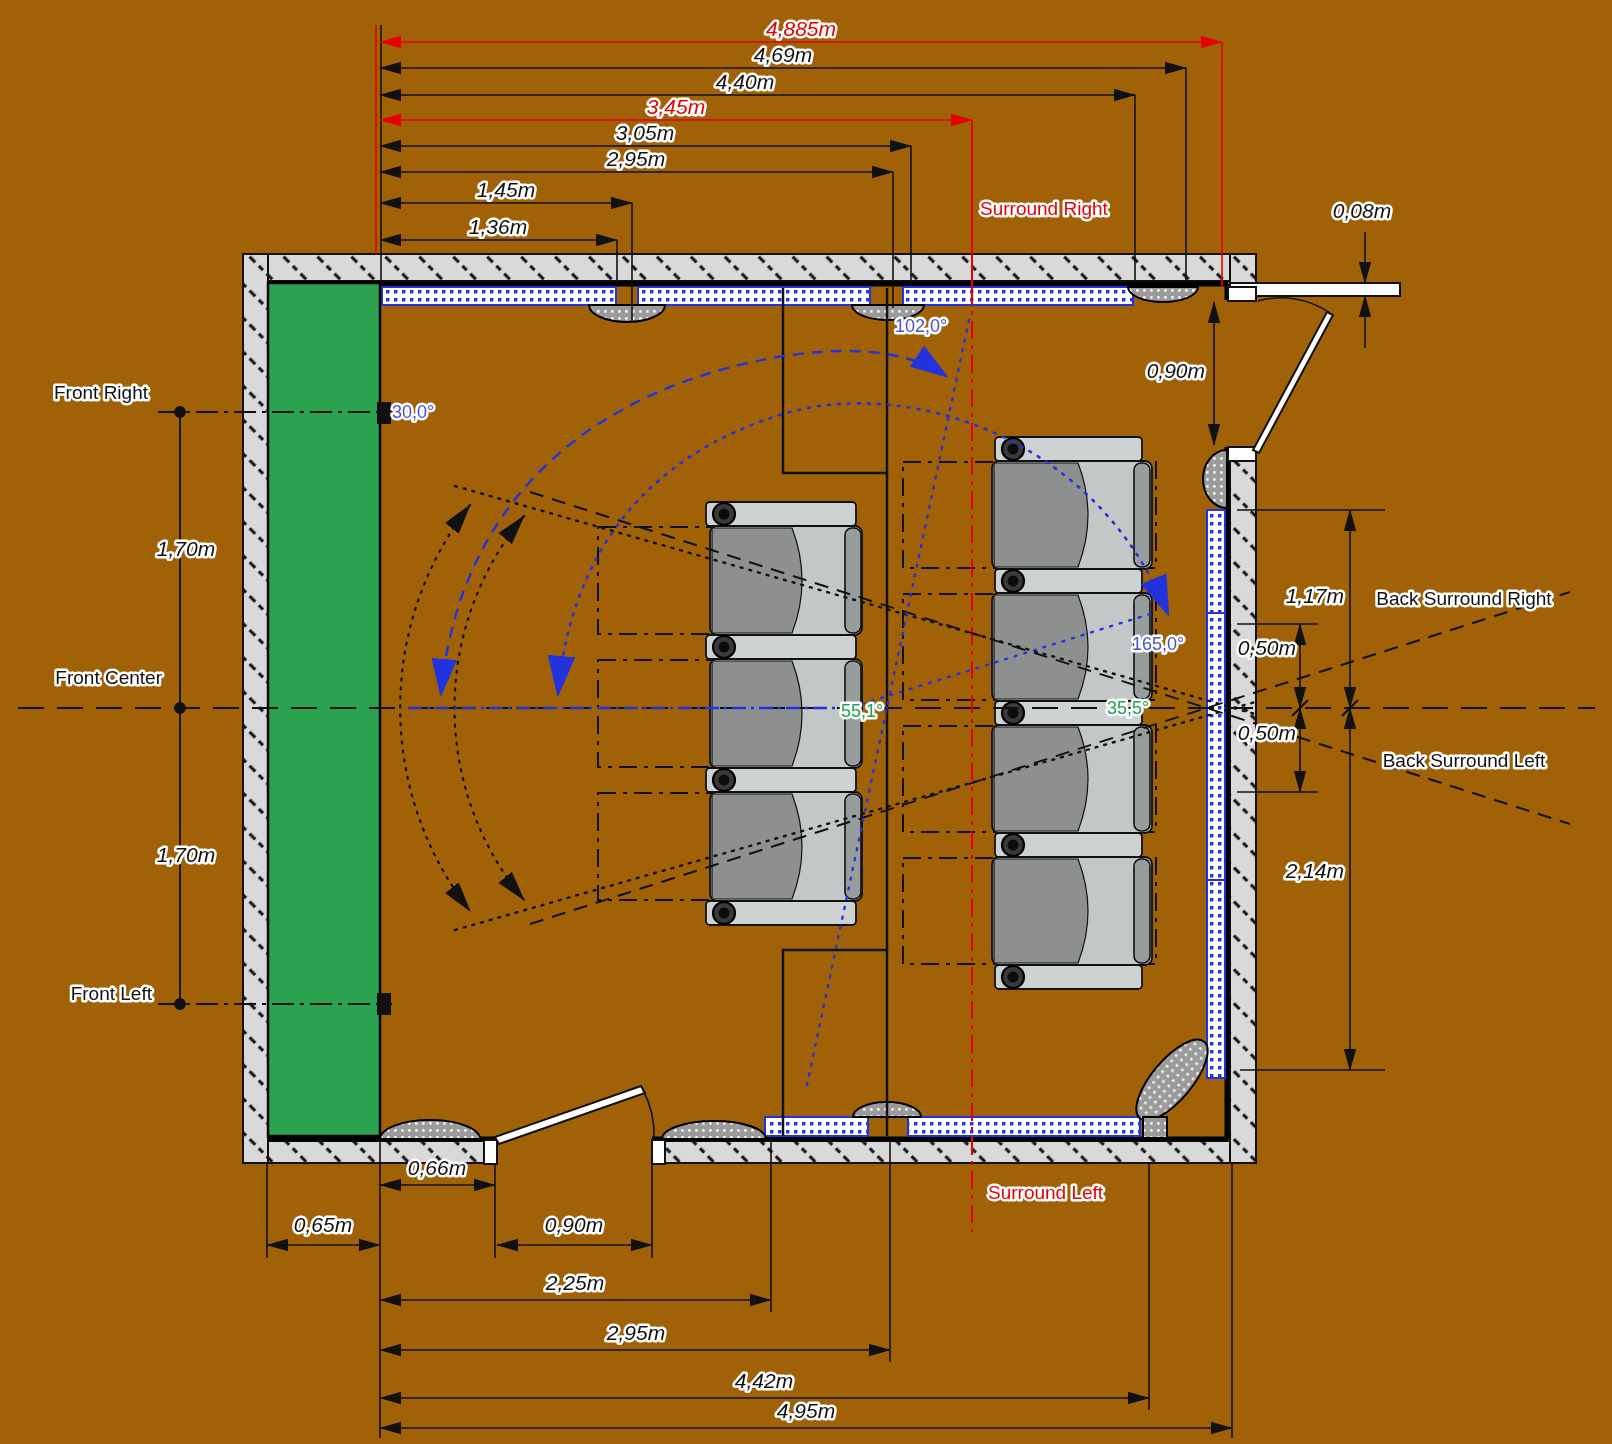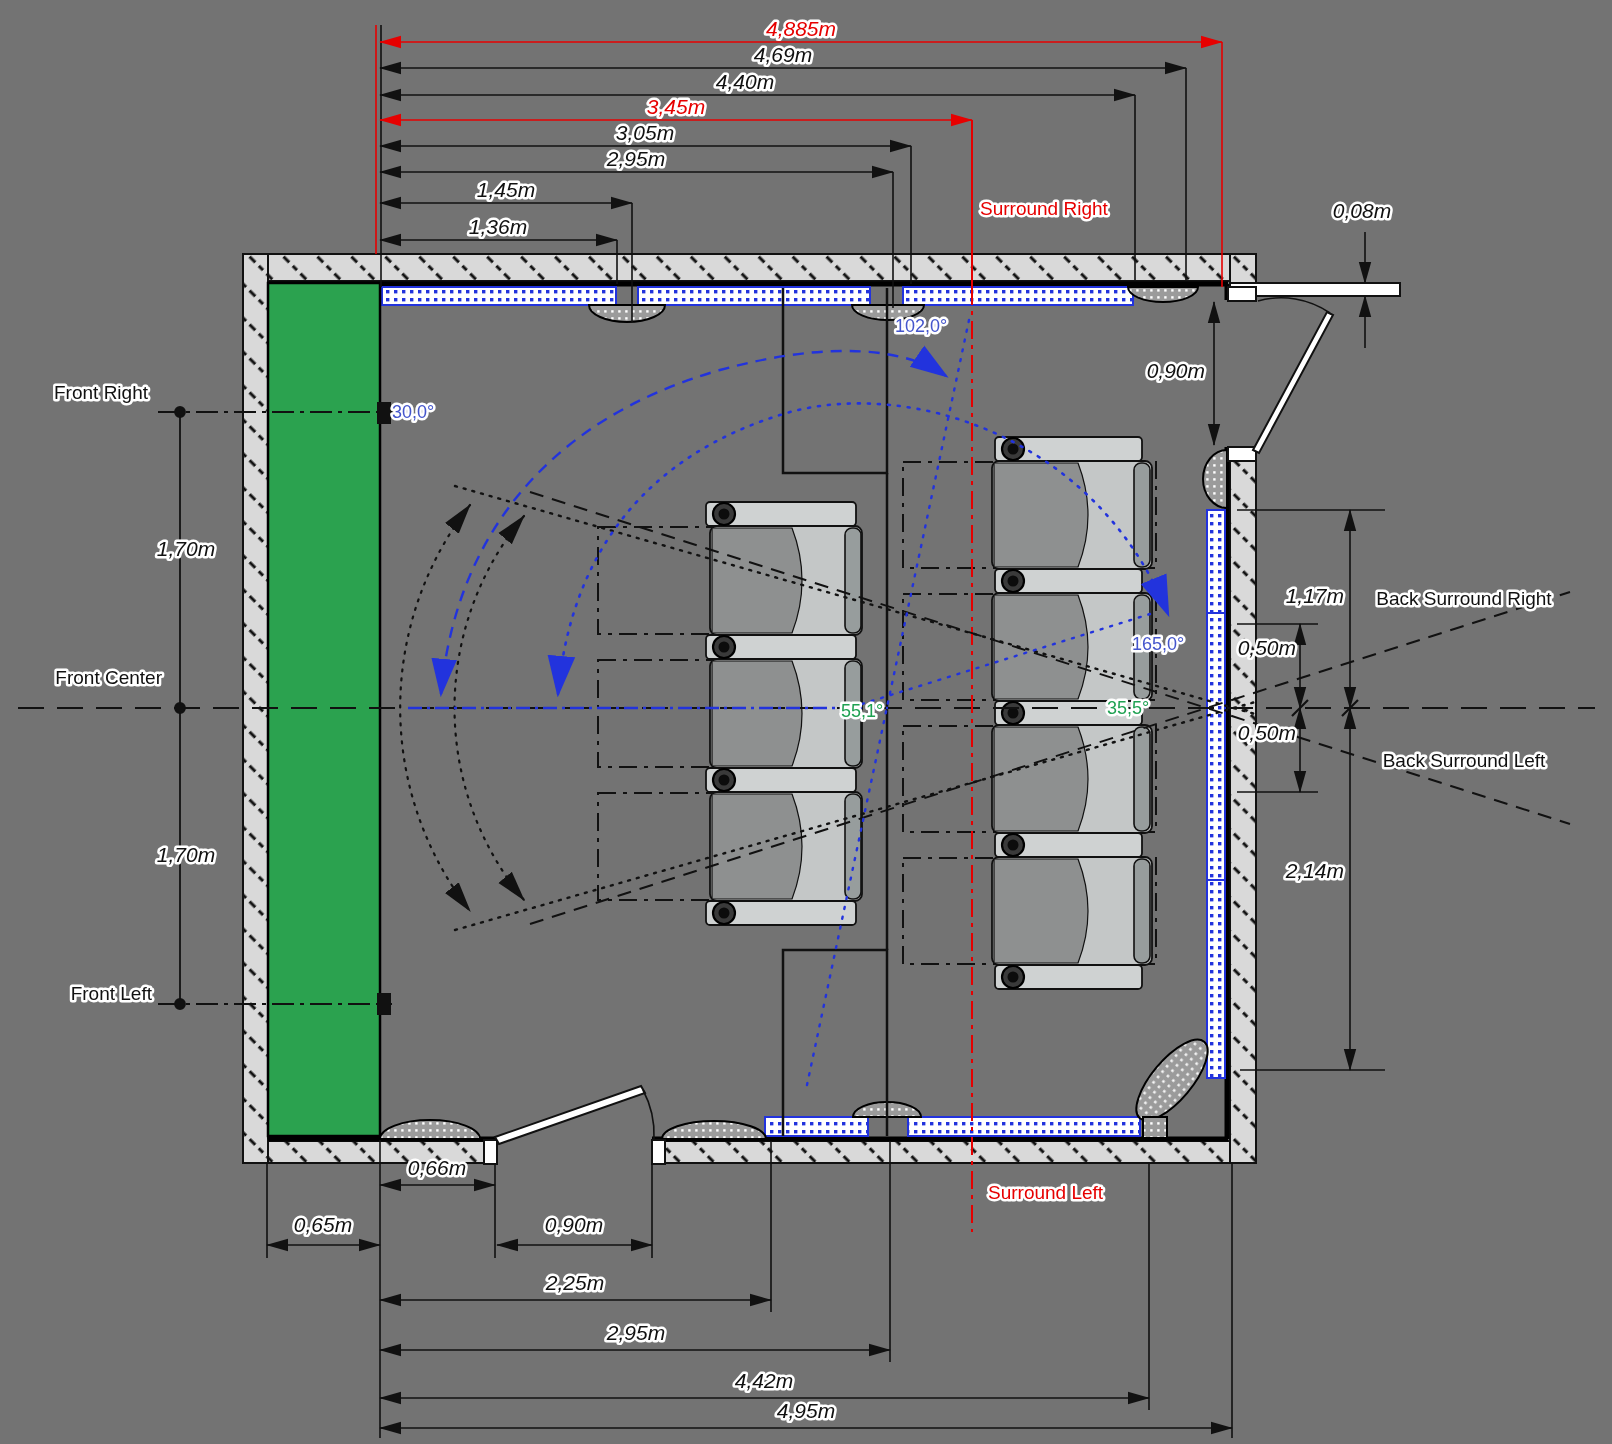--- a/index.html
+++ b/index.html
@@ -1,16 +1,16 @@
 <!DOCTYPE html>
 <html><head>
 <meta charset="utf-8">
 <style>
   html,body{margin:0;padding:0;background:#fff;}
-  .stage{width:1612px;height:1444px;position:relative;background:#737373;}
+  .stage{width:1612px;height:1444px;position:relative;background:#a16207;}
   svg{display:block;}
   text{font-family:"Liberation Sans","DejaVu Sans",sans-serif;fill:#111;
        paint-order:stroke;stroke:#ffffff;stroke-width:5px;stroke-linejoin:round;}
   .dim{font-size:21px;font-style:italic;}
   .dimred{font-size:21px;font-style:italic;fill:#e60000;}
   .lbl{font-size:19px;}
   .lblred{font-size:19px;fill:#e60000;}
   .ang{font-size:18px;fill:#4455cc;}
   .anggreen{font-size:18px;fill:#1fa152;}
 </style>

